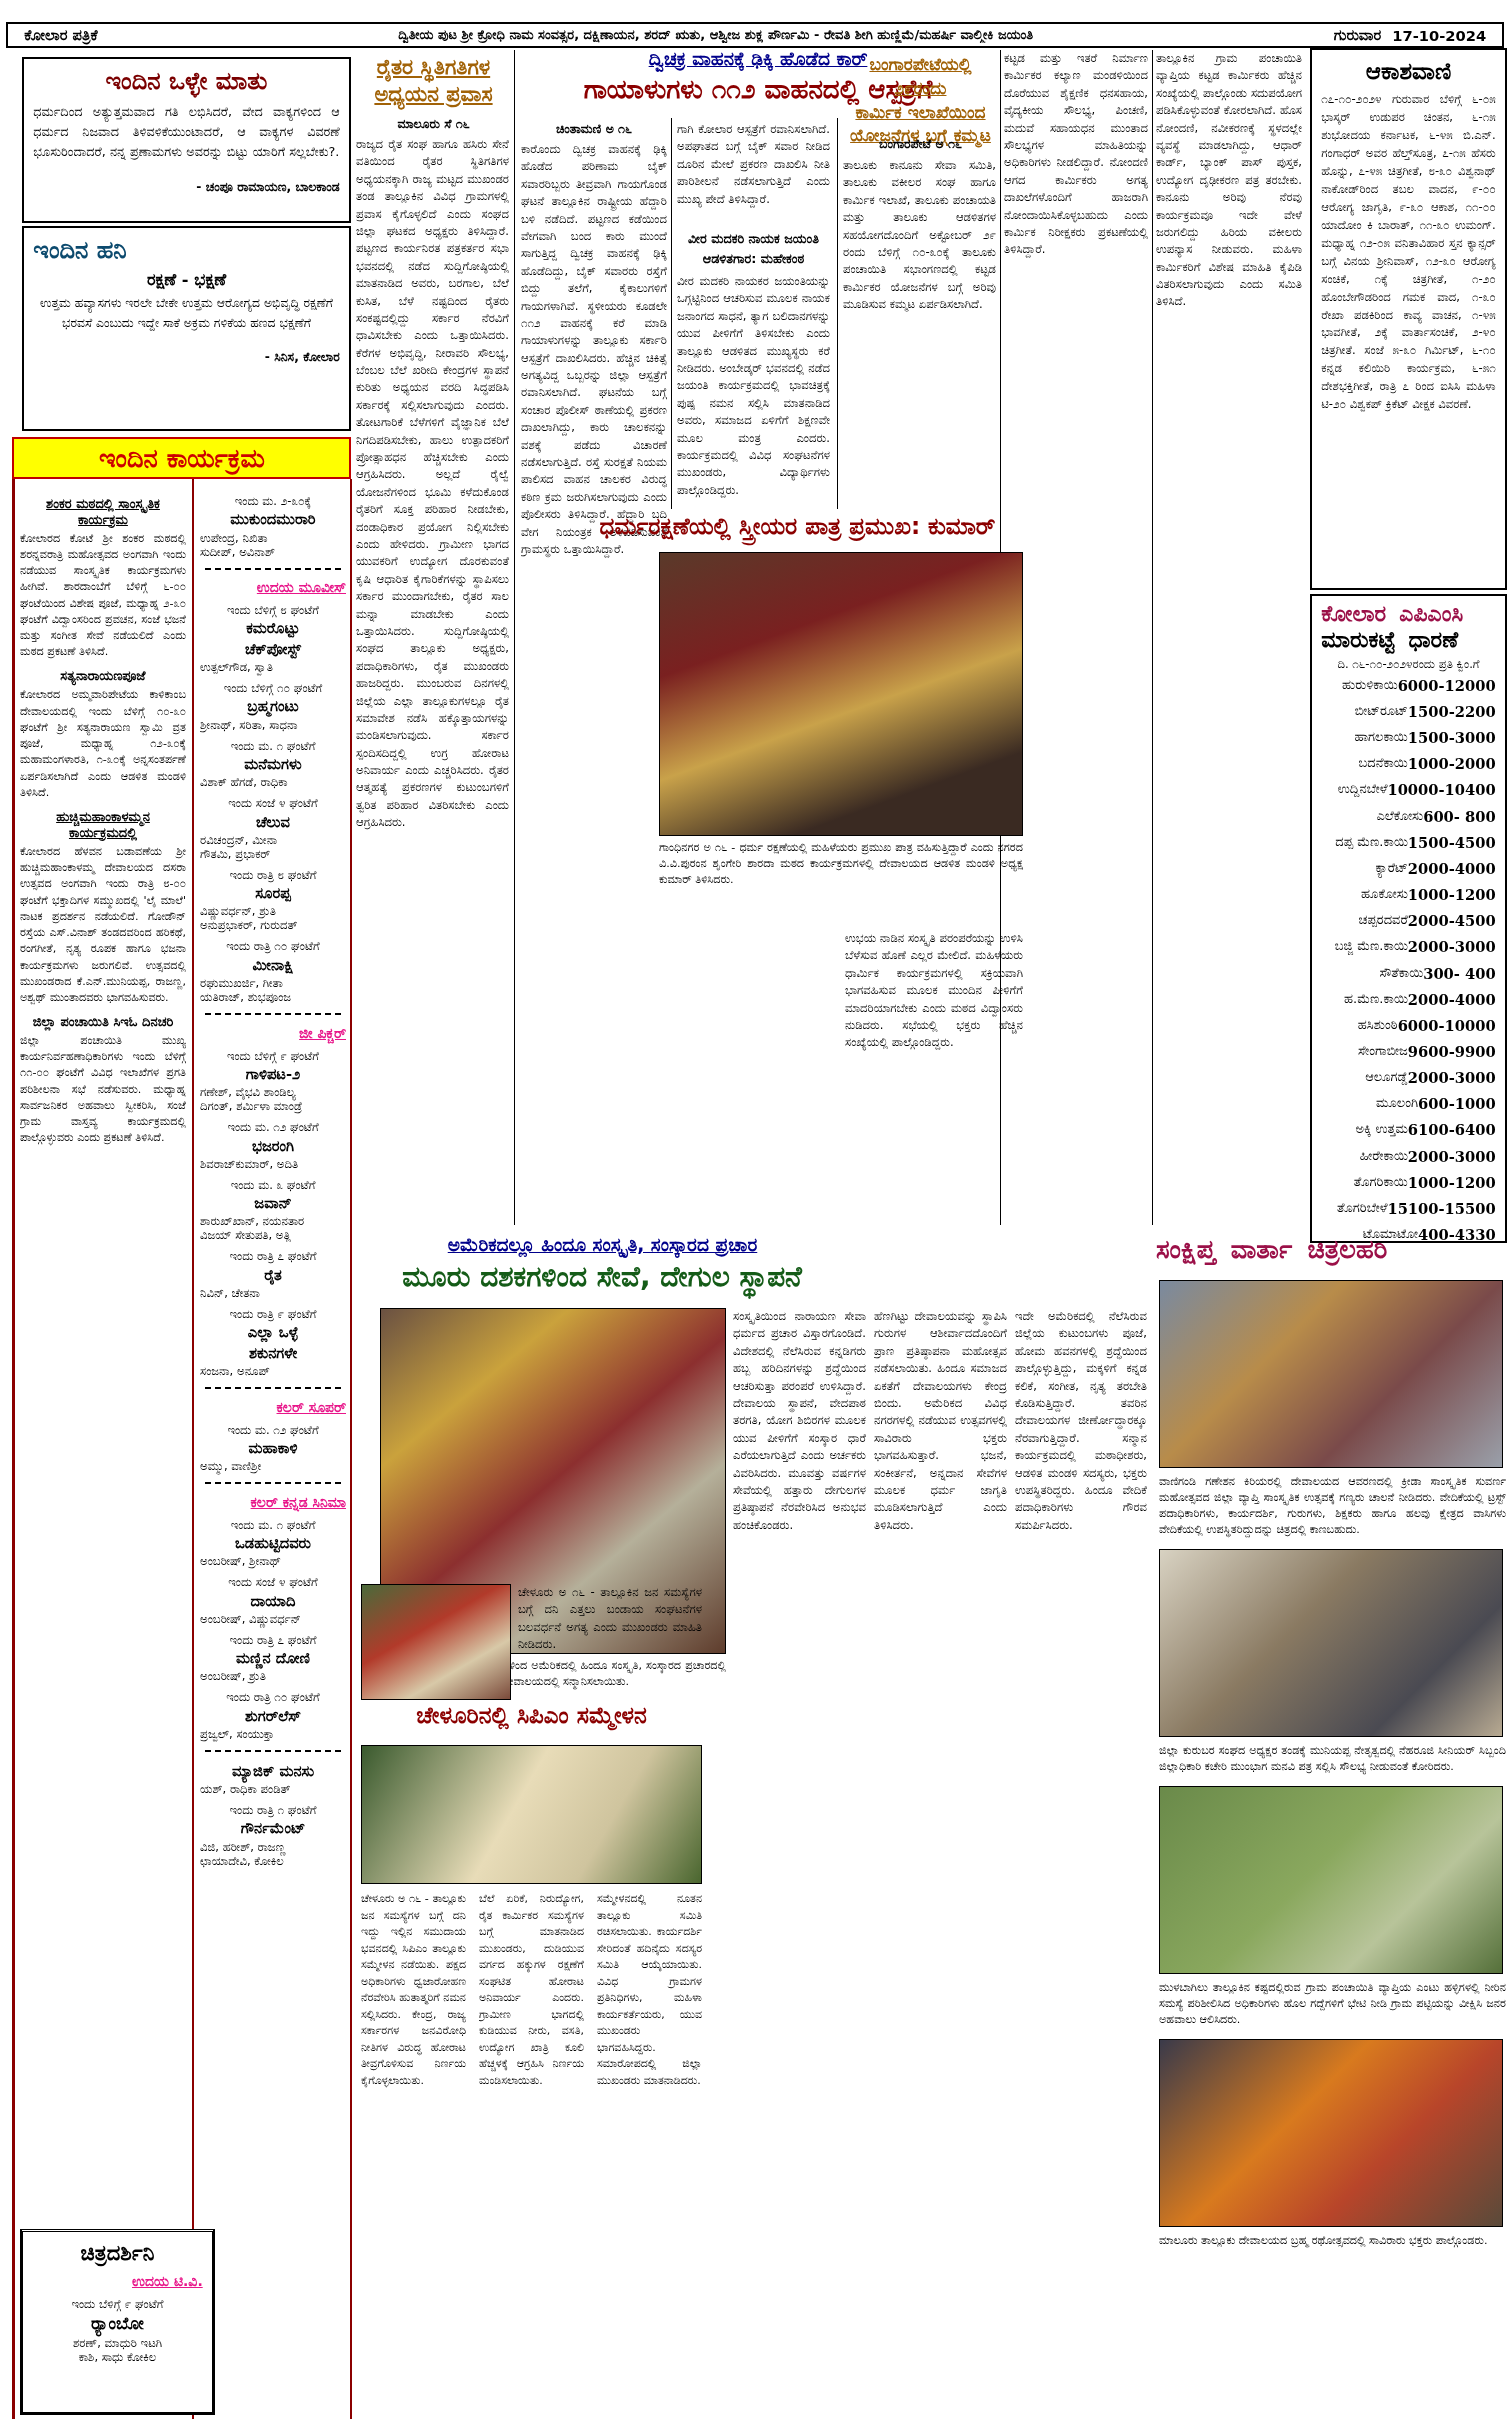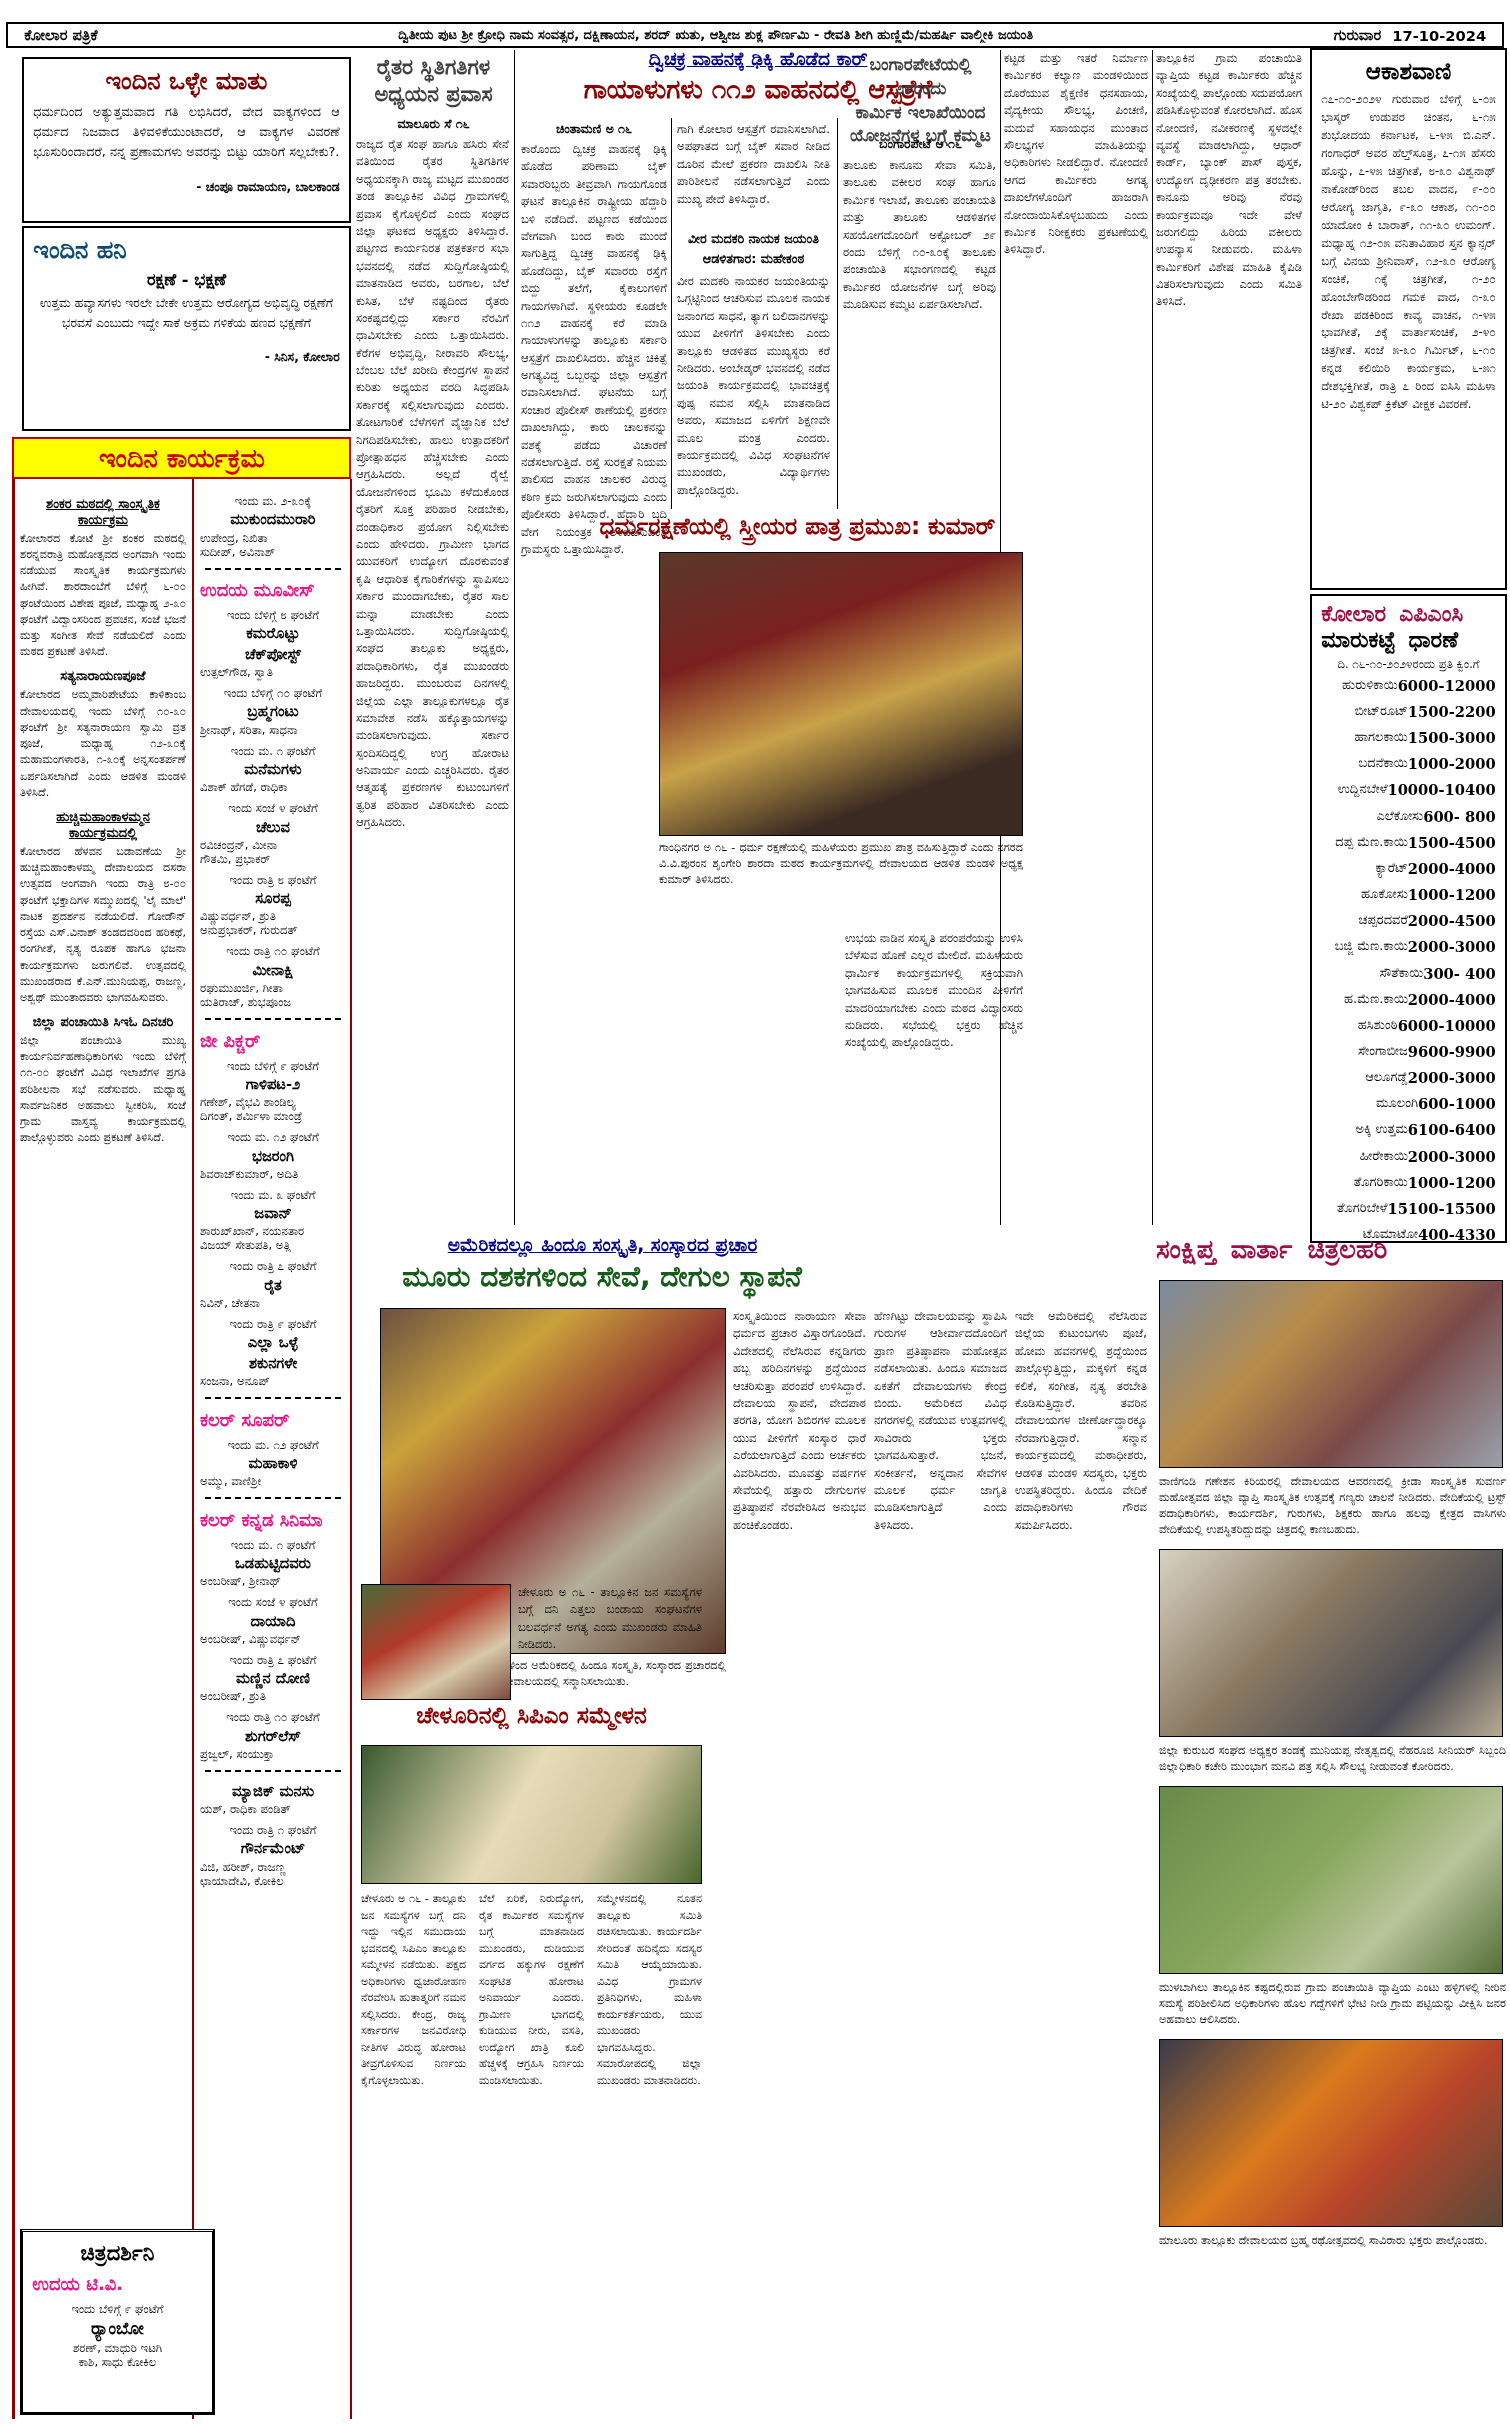--- a/index.html
+++ b/index.html
@@ -22,24 +22,24 @@
   .hn-title{font-size:24px;font-weight:bold;color:#0c4a6e;text-align:left;margin:1.5px 0 6.2px;}
   .gw-body{font-size:12.8px;line-height:1.55;text-align:justify;}
   .credit{text-align:right;font-weight:bold;font-size:12.4px;margin-top:17px;}
   .prog-banner{border:2.3px solid #c00000;background:#ffff00;color:#cc0000;font-size:25.6px;font-weight:bold;
                text-align:center;line-height:39px;box-sizing:border-box;}
   .entry-h{font-weight:bold;font-size:13px;text-align:center;margin:7.7px 0 3.1px;}
   .entry-p{font-size:11.2px;line-height:1.45;text-align:justify;}
   .cin-time{font-size:11.6px;text-align:center;margin-top:7px;}
   .cin-movie{font-size:14.7px;font-weight:bold;text-align:center;margin:2.3px 0;}
   .cin-cast{font-size:11.6px;}
-  .cin-ch{font-size:18px;font-weight:bold;color:#e8168a;text-align:left;margin:7.7px 0 1.5px;}
+  .cin-ch{font-size:14px;font-weight:bold;color:#e8168a;text-decoration:underline;text-align:right;margin:7.7px 0 1.5px;}
   .cin-sep{border-top:2.3px dashed #000;margin:9.3px 4.6px;}
   .headline-red{color:#8b0000;font-weight:bold;text-align:center;}
-  .headline-blk{color:#404040;font-weight:bold;text-align:center;}
+  .headline-blk{color:#a16207;font-weight:bold;text-align:center;text-decoration:underline;}
   .kicker-blue{color:#00008b;font-weight:bold;text-decoration:underline;text-align:center;}
   .headline-grn{color:#155c18;font-weight:bold;text-align:center;}
   .sec-maroon{color:#9b1048;font-weight:bold;text-align:left;font-family:Liberation Mono, monospace;}
   .dateline{font-weight:bold;text-align:center;font-size:12.4px;}
   .body-txt{font-size:11.6px;line-height:1.5;text-align:justify;}
   .photo{border:1.5px solid #000;box-sizing:border-box;}
   .ph-temple{background:linear-gradient(160deg,#5a3a2a 0%,#7a2020 30%,#c9a24a 55%,#3a2a22 80%);}
   .ph-group{background:linear-gradient(140deg,#6a5142 0%,#caa23c 25%,#8c2f2f 50%,#b5b09a 70%,#5e3c2c 100%);}
   .ph-redflag{background:linear-gradient(150deg,#4a6a3a 0%,#b23a2a 40%,#d8c9a8 70%,#7a4a3a 100%);}
   .ph-building{background:linear-gradient(120deg,#3a5a2e 0%,#e8dcb8 45%,#cfc49e 70%,#4a662f 100%);}

